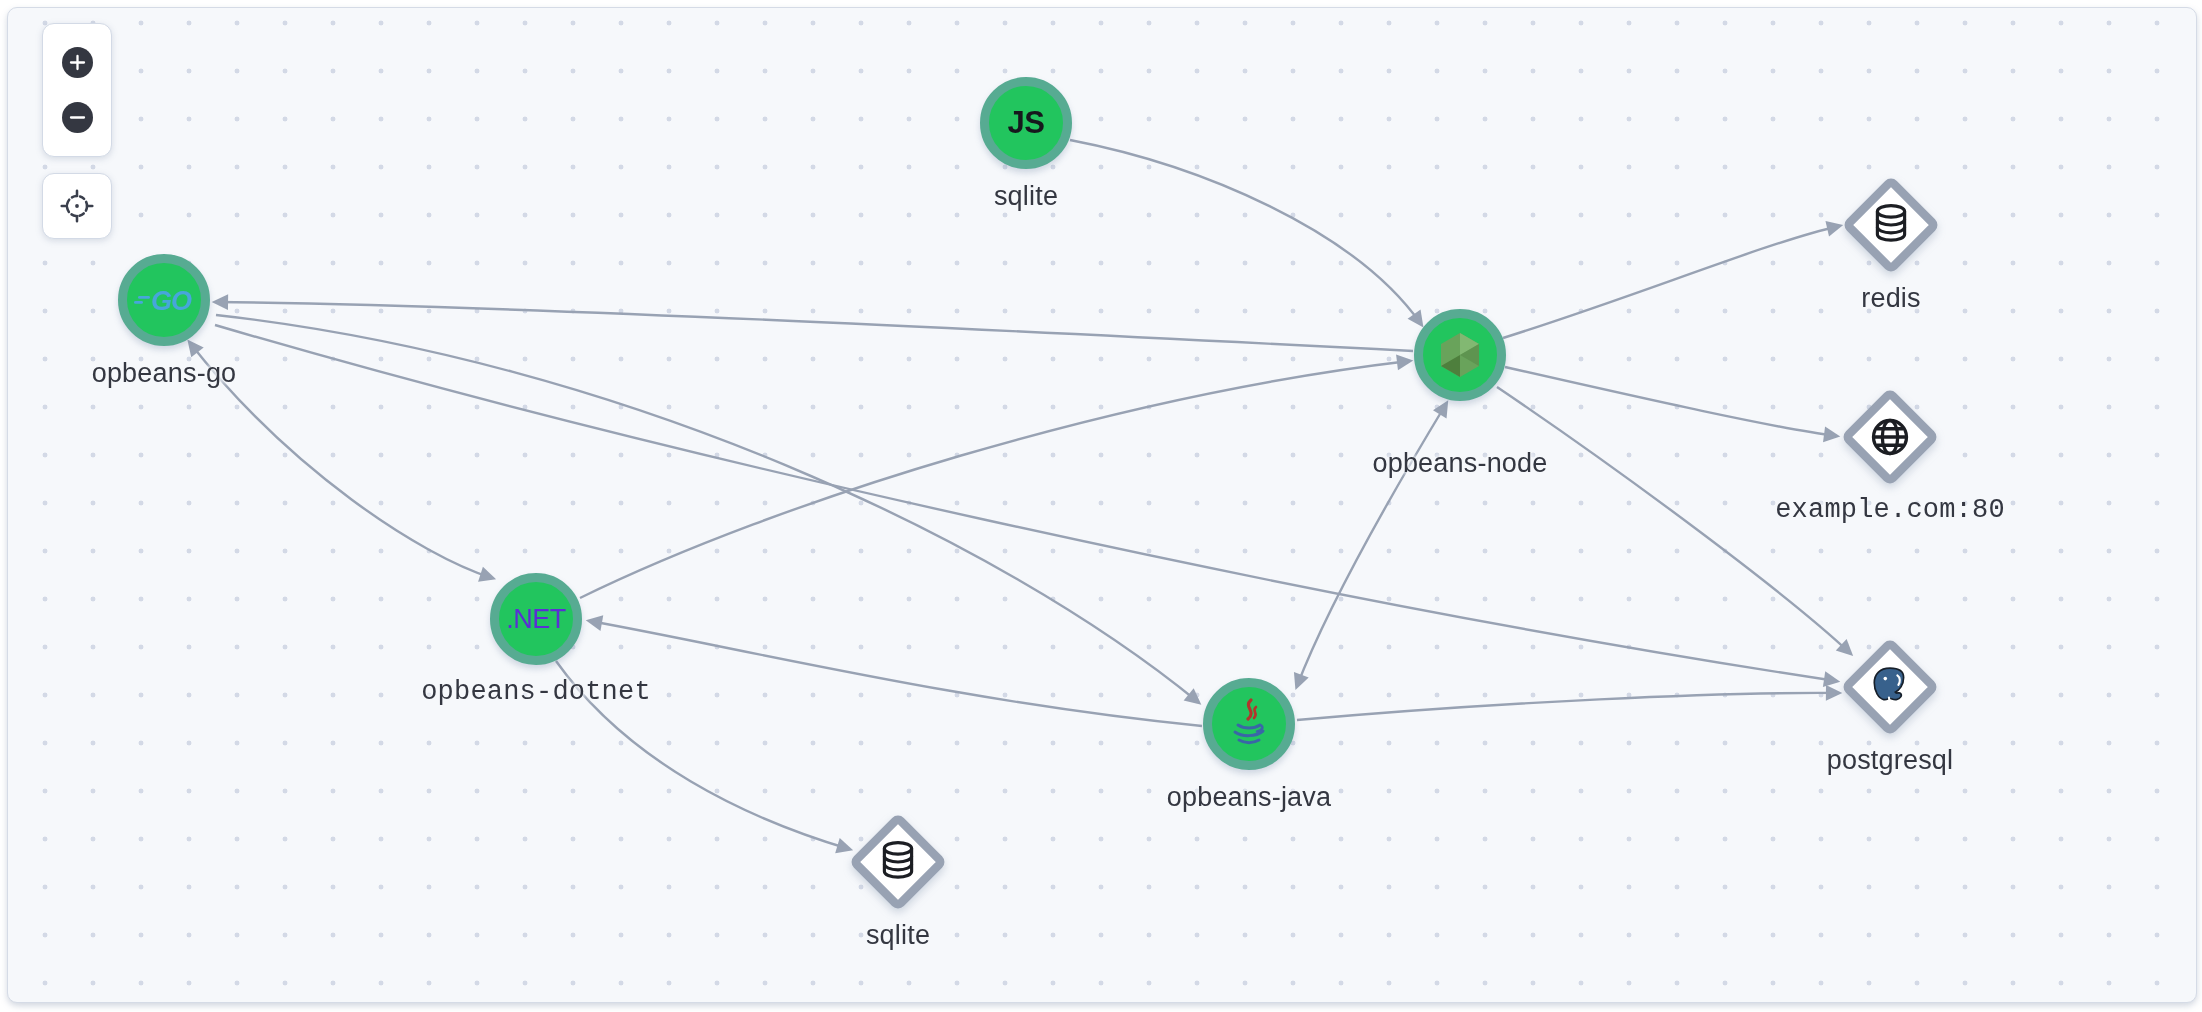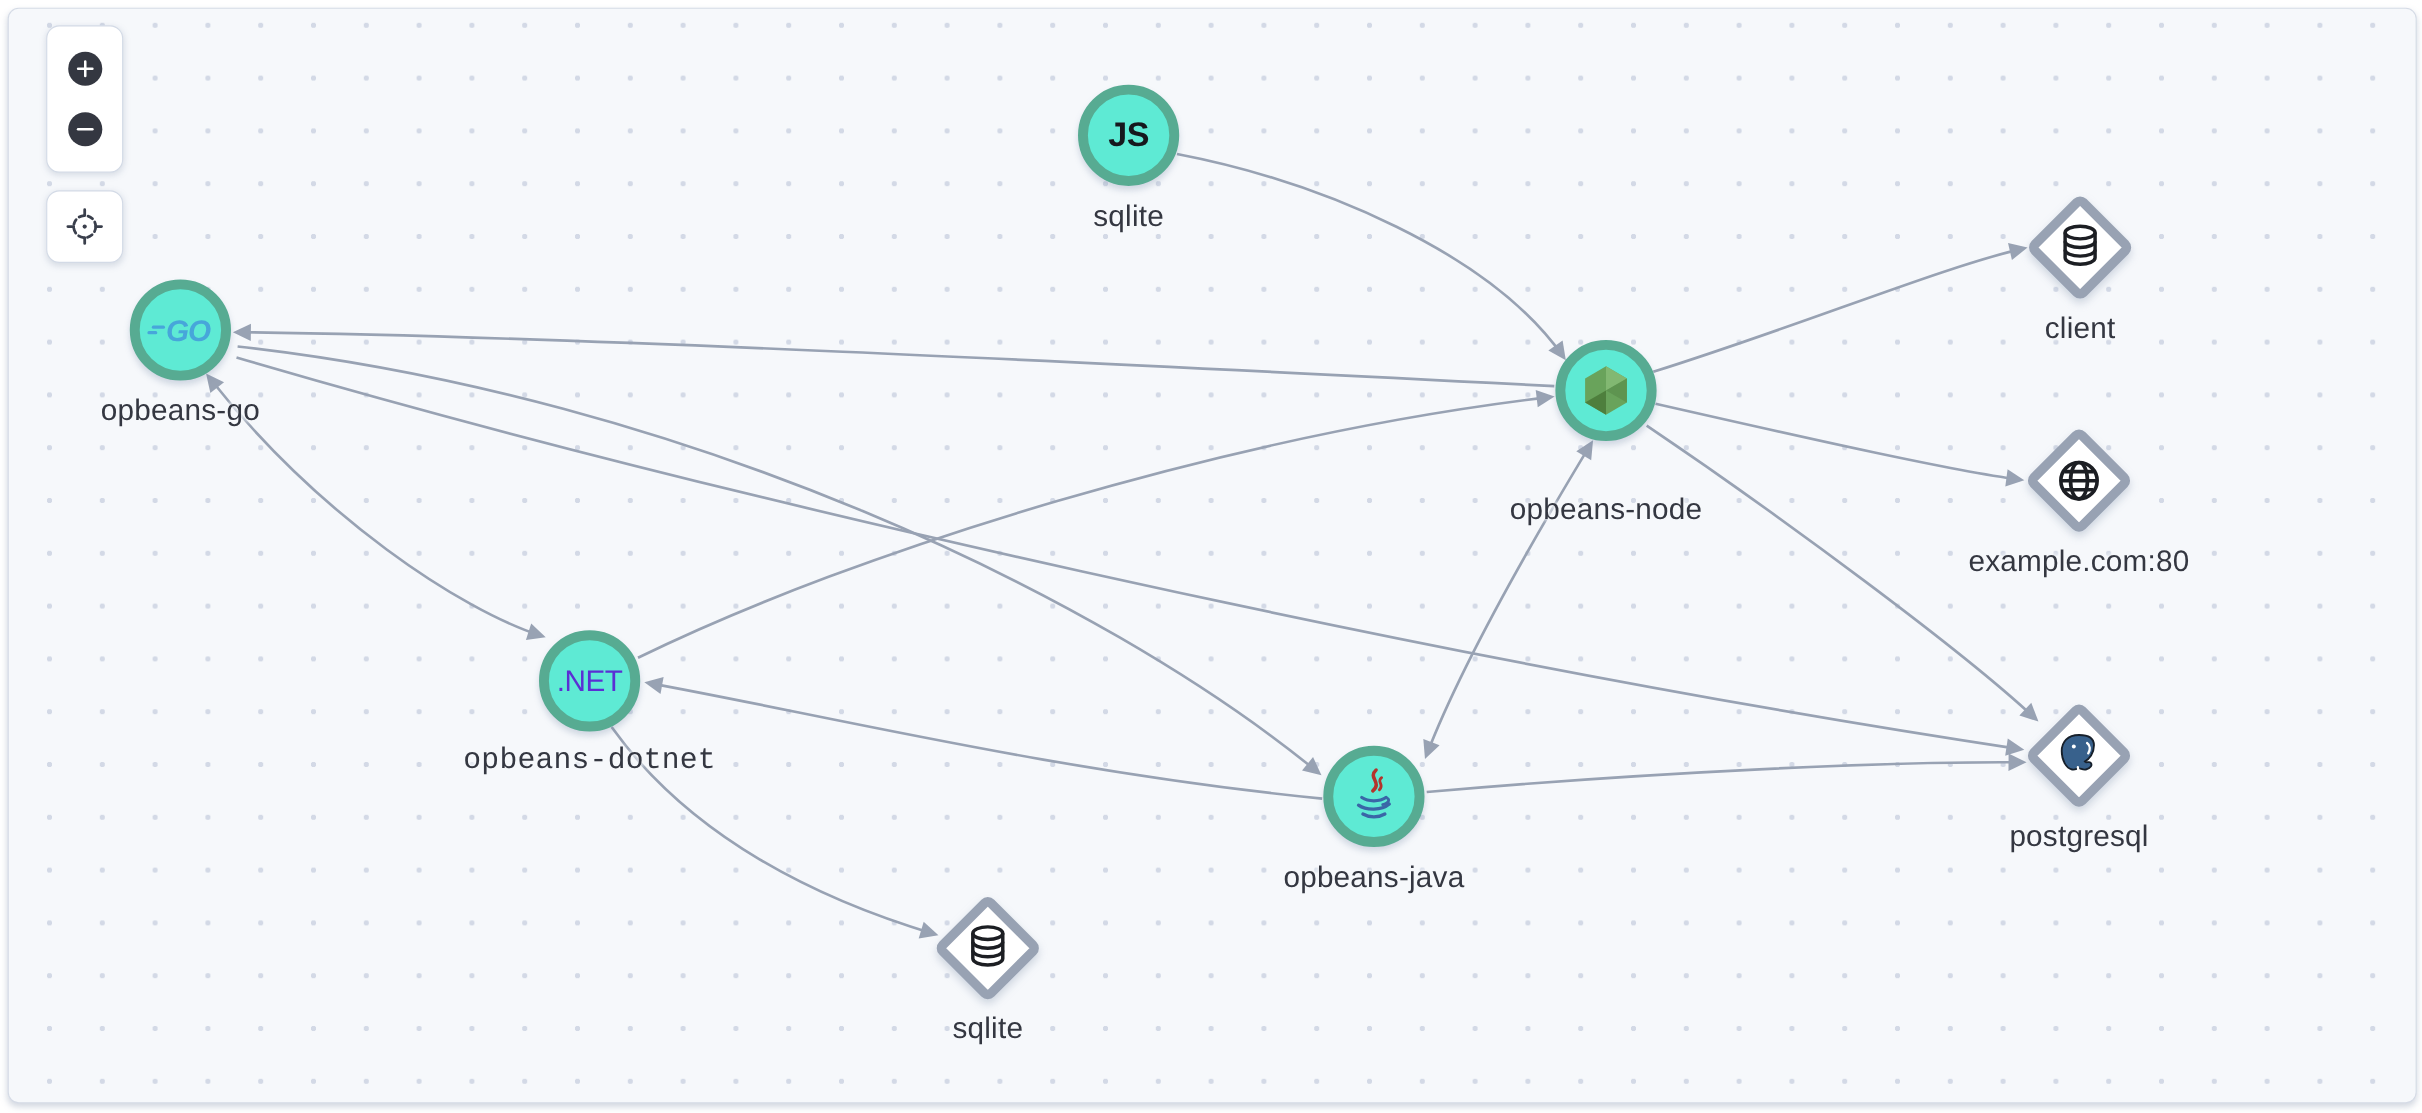--- a/index.html
+++ b/index.html
@@ -6,21 +6,21 @@
     font-family:"Liberation Sans",sans-serif;overflow:hidden;position:relative;}
   #canvas{position:absolute;left:7px;top:7px;width:2188px;height:994px;
     background:#F6F8FB;border:1px solid #D5DBE6;border-radius:10px;
     box-shadow:0 3px 6px rgba(130,143,170,0.35);
     background-image:radial-gradient(#D3D9E6 2.2px,transparent 2.7px);
     background-size:48px 48px;background-position:13px 39px;}
   #edge-layer{position:absolute;left:0;top:0;width:2202px;height:1012px;z-index:2;pointer-events:none;}
   .edge{fill:none;stroke:#98A2B3;stroke-width:2.4px;}
   #nodes{position:absolute;left:0;top:0;width:2202px;height:1012px;z-index:3;}
   .service-node{position:absolute;width:74px;height:74px;border:9px solid #57AB92;
-    border-radius:50%;background:#5eead4;display:flex;align-items:center;justify-content:center;
+    border-radius:50%;background:#22c55e;display:flex;align-items:center;justify-content:center;
     box-shadow:0 4px 6px rgba(108,128,160,0.28);box-sizing:content-box;cursor:pointer;}
   .dep-node{position:absolute;width:110px;height:110px;display:flex;align-items:center;
     justify-content:center;cursor:pointer;}
   .dep-node > svg.diamond{position:absolute;left:0;top:0;
     filter:drop-shadow(0 4px 4px rgba(108,128,160,0.3));}
   .node-icon{position:relative;display:flex;align-items:center;justify-content:center;z-index:2;}
   .node-label{position:absolute;transform:translateX(-50%);white-space:nowrap;
     font-size:27px;color:#343741;letter-spacing:.2px;z-index:3;
     text-shadow:0 0 4px #F6F8FB,0 0 4px #F6F8FB,0 0 6px #F6F8FB;}
   .js-txt{font-weight:700;font-size:31px;color:#16181D;letter-spacing:-0.5px;}
@@ -115,34 +115,34 @@
       </svg>
       <span class="node-icon">
         <svg width="38" height="44" viewBox="0 0 36 42" fill="none" stroke="#1C1E23" stroke-width="3">
           <ellipse cx="18" cy="8" rx="13" ry="5.5"></ellipse>
           <path d="M5 8 v22 c0 3 5.8 5.5 13 5.5 s13 -2.5 13 -5.5 v-22"></path>
           <path d="M5 15.5 c0 3 5.8 5.5 13 5.5 s13 -2.5 13 -5.5"></path>
           <path d="M5 23 c0 3 5.8 5.5 13 5.5 s13 -2.5 13 -5.5"></path>
         </svg>
       </span>
     </div>
-    <div class="node-label" style="left: 1891px; top: 283px;">client</div>
+    <div class="node-label" style="left: 1891px; top: 283px;">redis</div>
     <div class="dep-node" style="left: 1835px; top: 382px;">
       <svg class="diamond" width="110" height="110" viewBox="-55 -55 110 110">
         <rect x="-31" y="-31" width="62" height="62" rx="4" transform="rotate(45)" fill="#ffffff" stroke="#98A2B3" stroke-width="8.5"></rect>
       </svg>
       <span class="node-icon">
         <svg width="44" height="44" viewBox="0 0 40 40" fill="none" stroke="#1C1E23" stroke-width="3">
           <circle cx="20" cy="20" r="15"></circle>
           <ellipse cx="20" cy="20" rx="7" ry="15"></ellipse>
           <path d="M5.5 20 h29 M8 12.5 h24 M8 27.5 h24"></path>
         </svg>
       </span>
     </div>
-    <div class="node-label" style="left: 1890px; top: 495px;">example.com:80</div>
+    <div class="node-label" style="left: 1890px; top: 495px; font-family: Liberation Mono, monospace;">example.com:80</div>
     <div class="dep-node" style="left: 1835px; top: 632px;">
       <svg class="diamond" width="110" height="110" viewBox="-55 -55 110 110">
         <rect x="-31" y="-31" width="62" height="62" rx="4" transform="rotate(45)" fill="#ffffff" stroke="#98A2B3" stroke-width="8.5"></rect>
       </svg>
       <span class="node-icon">
         <svg width="42" height="44" viewBox="0 0 40 42">
           <path d="M20 3 C10 3 5 9 5 17 c0 8 4 15 9 16 c3 .6 4 -1 6 -1 s3 1.6 6 1 c4 -.8 6 -4 4 -6 c-1.5 -1.5 -4 1 -5 -1 c4 -2 8 -7 8 -14 C33 6 28 3 20 3 Z" fill="#38618C" stroke="#17202B" stroke-width="1.6"></path>
           <circle cx="15.5" cy="13" r="1.7" fill="#ffffff"></circle>
           <path d="M27 10 c3 2 3 6 1 9" stroke="#ffffff" stroke-width="2" fill="none" stroke-linecap="round"></path>
           <path d="M19 31 c0 3 2 5 4 5" stroke="#ffffff" stroke-width="2" fill="none" stroke-linecap="round"></path>

